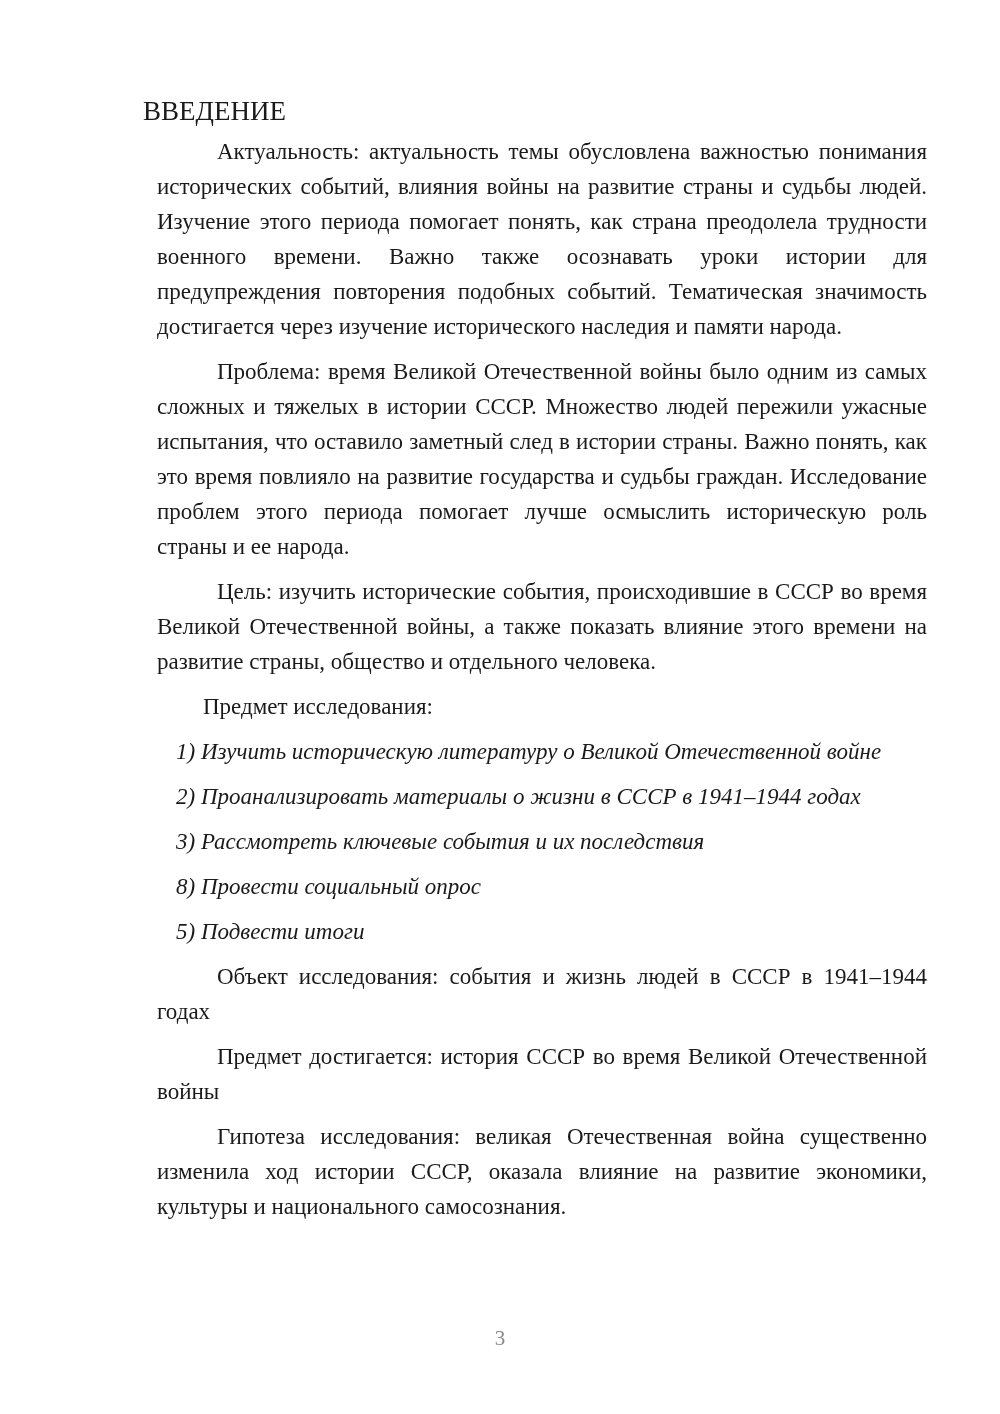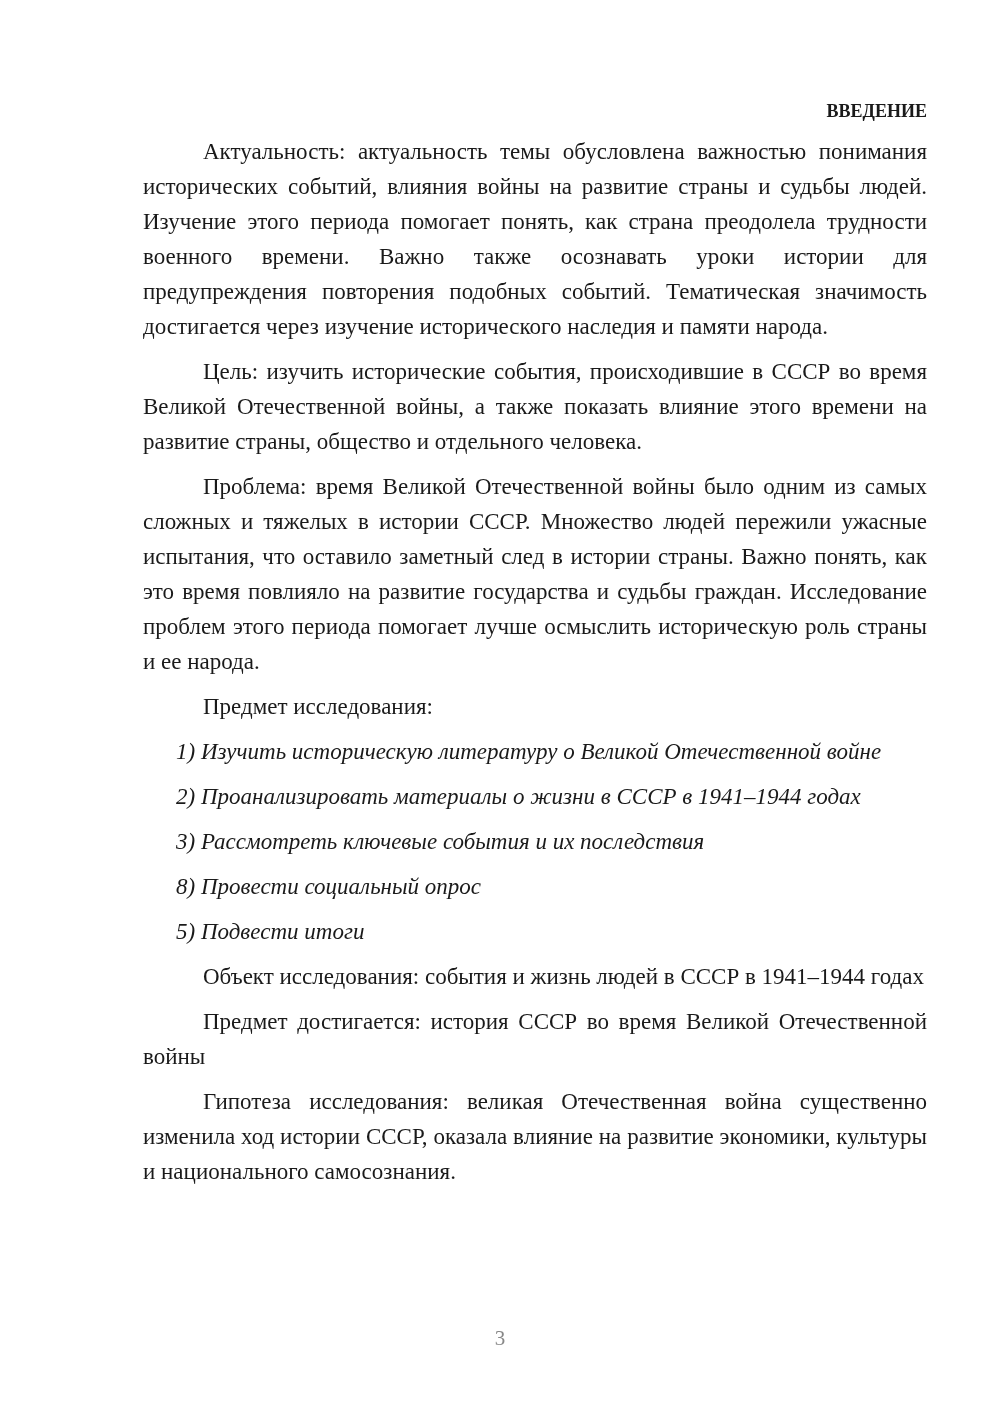--- a/index.html
+++ b/index.html
@@ -3,43 +3,43 @@
 <meta charset="utf-8">
 <style>
   html, body { margin: 0; padding: 0; background: #ffffff; }
   body { width: 1000px; height: 1414px; position: relative; overflow: hidden; }
   .page {
     position: absolute; left: 143px; top: 96px; width: 784px;
     font-family: "Liberation Serif", "DejaVu Serif", serif;
     font-size: 23px; color: #1a1a1a; line-height: 35px;
   }
   .title {
-    text-align: right; font-weight: bold; font-size: 18px;
+    text-align: left; font-weight: normal; font-size: 27px;
     margin: 0 0 8px 0; line-height: 30px;
   }
   .para {
-    text-indent: 60px; text-align: justify; margin: 0 0 10px 0;
+    text-indent: 60px; text-align: justify; margin: 0 0 10px 14px;
   }
   .tasks-label { text-indent: 60px; margin: 0 0 10px 0; }
   .task-list { list-style: none; margin: 0 0 8px 0; padding: 0; font-style: italic; }
   .task-list li { padding-left: 33px; line-height: 35px; margin-bottom: 10px; white-space: nowrap; }
   .page-number {
     position: absolute; left: 0; width: 1000px; top: 1326px; text-align: center;
     font-family: "Liberation Serif", "DejaVu Serif", serif; font-size: 21px; color: #888888;
   }
 </style>
 </head>
 <body>
 
 <div class="page">
   <div class="title">ВВЕДЕНИЕ</div>
 
   <p class="para">Актуальность: актуальность темы обусловлена важностью понимания исторических событий, влияния войны на развитие страны и судьбы людей. Изучение этого периода помогает понять, как страна преодолела трудности военного времени. Важно также осознавать уроки истории для предупреждения повторения подобных событий. Тематическая значимость достигается через изучение исторического наследия и памяти народа.</p>
+  <p class="para">Проблема: время Великой Отечественной войны было одним из самых сложных и тяжелых в истории СССР. Множество людей пережили ужасные испытания, что оставило заметный след в истории страны. Важно понять, как это время повлияло на развитие государства и судьбы граждан. Исследование проблем этого периода помогает лучше осмыслить историческую роль страны и ее народа.</p>
   <p class="para">Цель: изучить исторические события, происходившие в СССР во время Великой Отечественной войны, а также показать влияние этого времени на развитие страны, общество и отдельного человека.</p>
-  <p class="para">Проблема: время Великой Отечественной войны было одним из самых сложных и тяжелых в истории СССР. Множество людей пережили ужасные испытания, что оставило заметный след в истории страны. Важно понять, как это время повлияло на развитие государства и судьбы граждан. Исследование проблем этого периода помогает лучше осмыслить историческую роль страны и ее народа.</p>
   <p class="tasks-label">Предмет исследования:</p>
 
   <ul class="task-list">
     <li>1) Изучить историческую литературу о Великой Отечественной войне</li>
     <li>2) Проанализировать материалы о жизни в СССР в 1941–1944 годах</li>
     <li>3) Рассмотреть ключевые события и их последствия</li>
     <li>8) Провести социальный опрос</li>
     <li>5) Подвести итоги</li>
   </ul>
 

